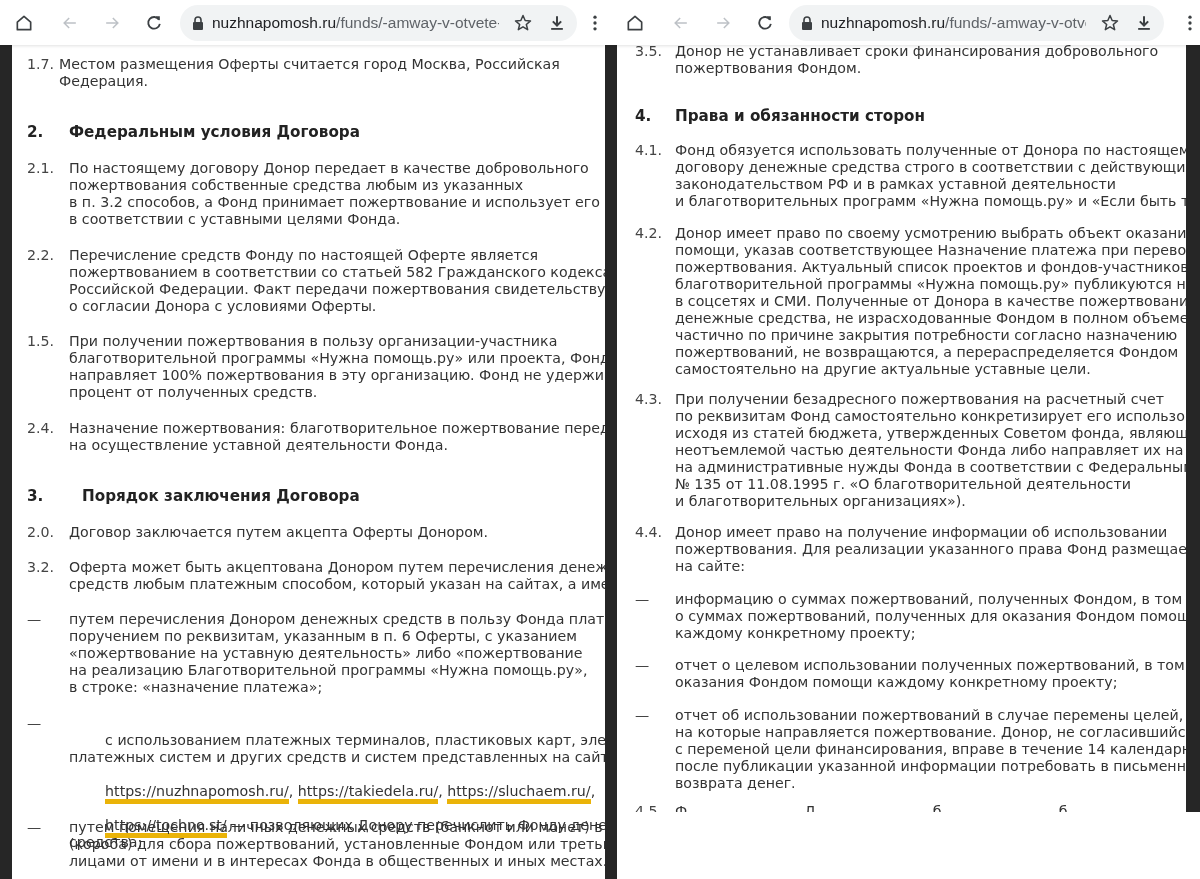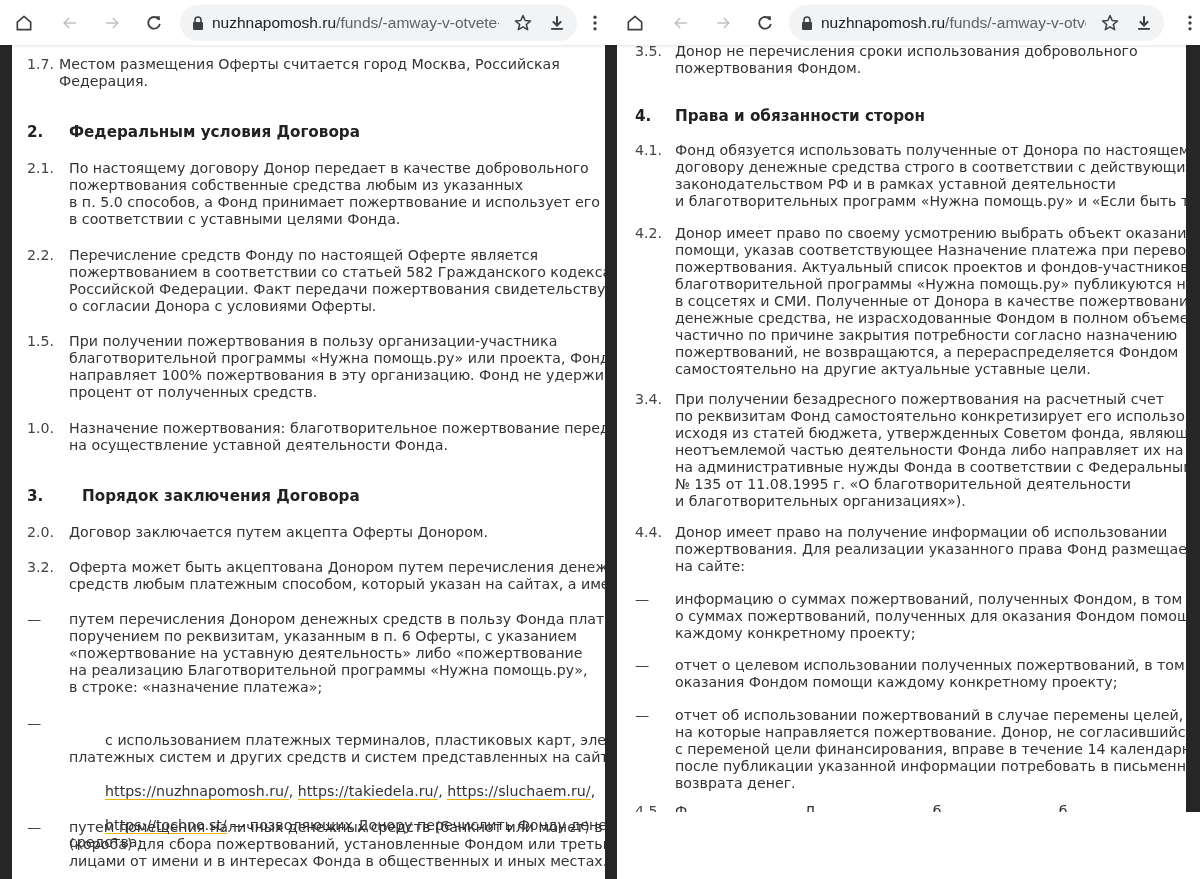--- a/index.html
+++ b/index.html
@@ -28,21 +28,21 @@
 
   .strip-left { position: absolute; top: 45px; width: 12px; bottom: 0; background: #262626; z-index: 3; }
   .strip-right { position: absolute; top: 45px; width: 14px; background: #262626; z-index: 3; }
 
   .content { position: absolute; left: 0; right: 0; top: 0; }
   .item { position: absolute; font-size: 14.2px; line-height: 17px; color: #333; }
   .item .num { position: absolute; left: 0; top: 0; width: 42px; color: #444; }
   .item .text { position: absolute; white-space: pre; }
   .item.heading { font-weight: bold; font-size: 15.2px; color: #222; }
   .item.heading .num { color: #222; }
-  .link { border-bottom: 1px solid #eab308; }
+  .link { border-bottom: 5px solid #eab308; }
 
   .overlay-bottom { position: absolute; left: 12px; right: 0; top: 812px; bottom: 0; background: #ffffff; z-index: 4; }
 </style>
 </head>
 <body>
 
 <div class="panel left">
   <div class="toolbar">
     <span class="tb-icon" style="margin-left:14px">
       <svg viewBox="0 0 24 24">
@@ -96,39 +96,39 @@
 Федерация.</span>
     </div>
     <div class="item heading" style="left:27px; top:124px; width:570px">
       <span class="num">2.</span>
       <span class="text" style="left:42px">Федеральным условия Договора</span>
     </div>
     <div class="item" style="left:27px; top:160px; width:570px">
       <span class="num">2.1.</span>
       <span class="text" style="left:42px">По настоящему договору Донор передает в качестве добровольного
 пожертвования собственные средства любым из указанных
-в п. 5.0 способов, а Фонд принимает пожертвование и использует его
+в п. 3.2 способов, а Фонд принимает пожертвование и использует его
 в соответствии с уставными целями Фонда.</span>
     </div>
     <div class="item" style="left:27px; top:247px; width:570px">
       <span class="num">2.2.</span>
       <span class="text" style="left:42px">Перечисление средств Фонду по настоящей Оферте является
 пожертвованием в соответствии со статьей 582 Гражданского кодекса
 Российской Федерации. Факт передачи пожертвования свидетельствует
 о согласии Донора с условиями Оферты.</span>
     </div>
     <div class="item" style="left:27px; top:333px; width:570px">
       <span class="num">1.5.</span>
       <span class="text" style="left:42px">При получении пожертвования в пользу организации-участника
 благотворительной программы «Нужна помощь.ру» или проекта, Фонд
 направляет 100% пожертвования в эту организацию. Фонд не удерживает
 процент от полученных средств.</span>
     </div>
     <div class="item" style="left:27px; top:420px; width:570px">
-      <span class="num">1.0.</span>
+      <span class="num">2.4.</span>
       <span class="text" style="left:42px">Назначение пожертвования: благотворительное пожертвование передается
 на осуществление уставной деятельности Фонда.</span>
     </div>
     <div class="item heading" style="left:27px; top:488px; width:570px">
       <span class="num">3.</span>
       <span class="text" style="left:55px">Порядок заключения Договора</span>
     </div>
     <div class="item" style="left:27px; top:524px; width:570px">
       <span class="num">2.0.</span>
       <span class="text" style="left:42px">Договор заключается путем акцепта Оферты Донором.</span>
@@ -209,21 +209,21 @@
           <circle cx="12" cy="19" r="2" fill="#3c4043"></circle>
         </svg>
     </span>
   </div>
   <div class="strip-left" style="left:0; bottom:0"></div>
   <div class="strip-right" style="right:0; height:770px"></div>
 
   <div class="content">
     <div class="item" style="left:30px; top:43px; width:550px">
       <span class="num">3.5.</span>
-      <span class="text" style="left:40px">Донор не перечисления сроки использования добровольного
+      <span class="text" style="left:40px">Донор не устанавливает сроки финансирования добровольного
 пожертвования Фондом.</span>
     </div>
     <div class="item heading" style="left:30px; top:108px; width:550px">
       <span class="num">4.</span>
       <span class="text" style="left:40px">Права и обязанности сторон</span>
     </div>
     <div class="item" style="left:30px; top:142px; width:550px">
       <span class="num">4.1.</span>
       <span class="text" style="left:40px">Фонд обязуется использовать полученные от Донора по настоящему
 договору денежные средства строго в соответствии с действующим
@@ -236,21 +236,21 @@
 помощи, указав соответствующее Назначение платежа при переводе
 пожертвования. Актуальный список проектов и фондов-участников
 благотворительной программы «Нужна помощь.ру» публикуются на сайте,
 в соцсетях и СМИ. Полученные от Донора в качестве пожертвований
 денежные средства, не израсходованные Фондом в полном объеме или
 частично по причине закрытия потребности согласно назначению
 пожертвований, не возвращаются, а перераспределяется Фондом
 самостоятельно на другие актуальные уставные цели.</span>
     </div>
     <div class="item" style="left:30px; top:391px; width:550px">
-      <span class="num">3.4.</span>
+      <span class="num">4.3.</span>
       <span class="text" style="left:40px">При получении безадресного пожертвования на расчетный счет
 по реквизитам Фонд самостоятельно конкретизирует его использование,
 исходя из статей бюджета, утвержденных Советом фонда, являющихся
 неотъемлемой частью деятельности Фонда либо направляет их на расходы
 на административные нужды Фонда в соответствии с Федеральным законом
 № 135 от 11.08.1995 г. «О благотворительной деятельности
 и благотворительных организациях»).</span>
     </div>
     <div class="item" style="left:30px; top:524px; width:550px">
       <span class="num">4.4.</span>

